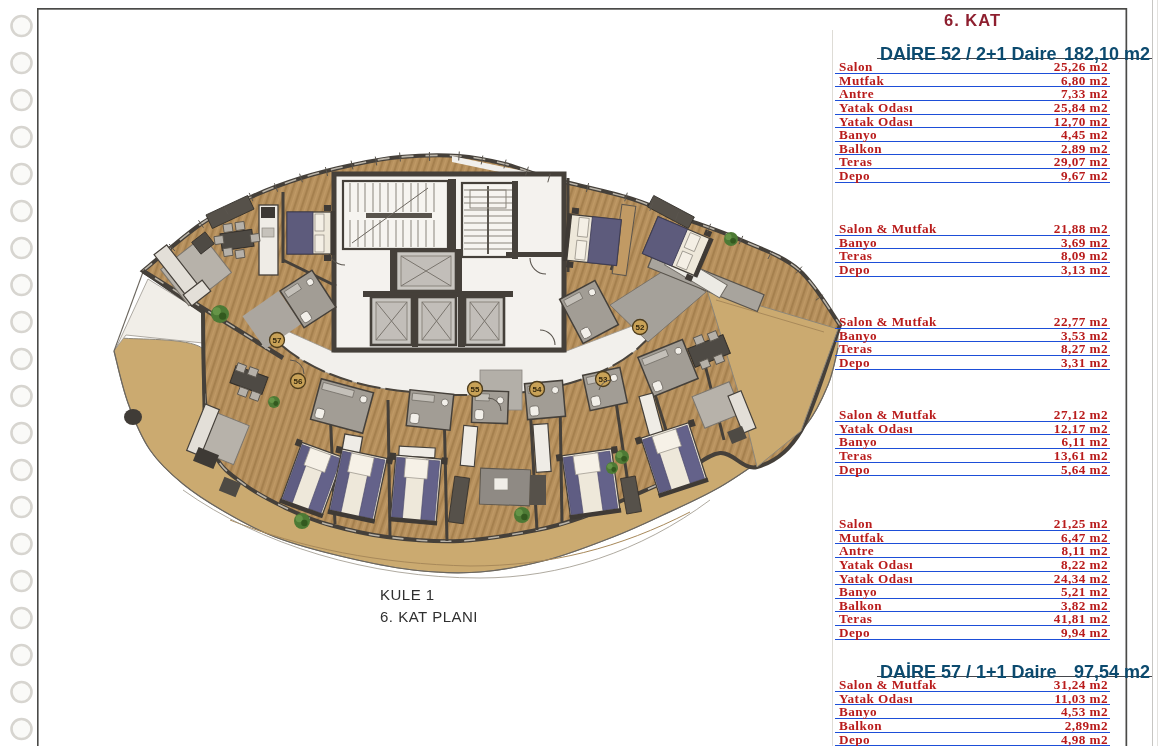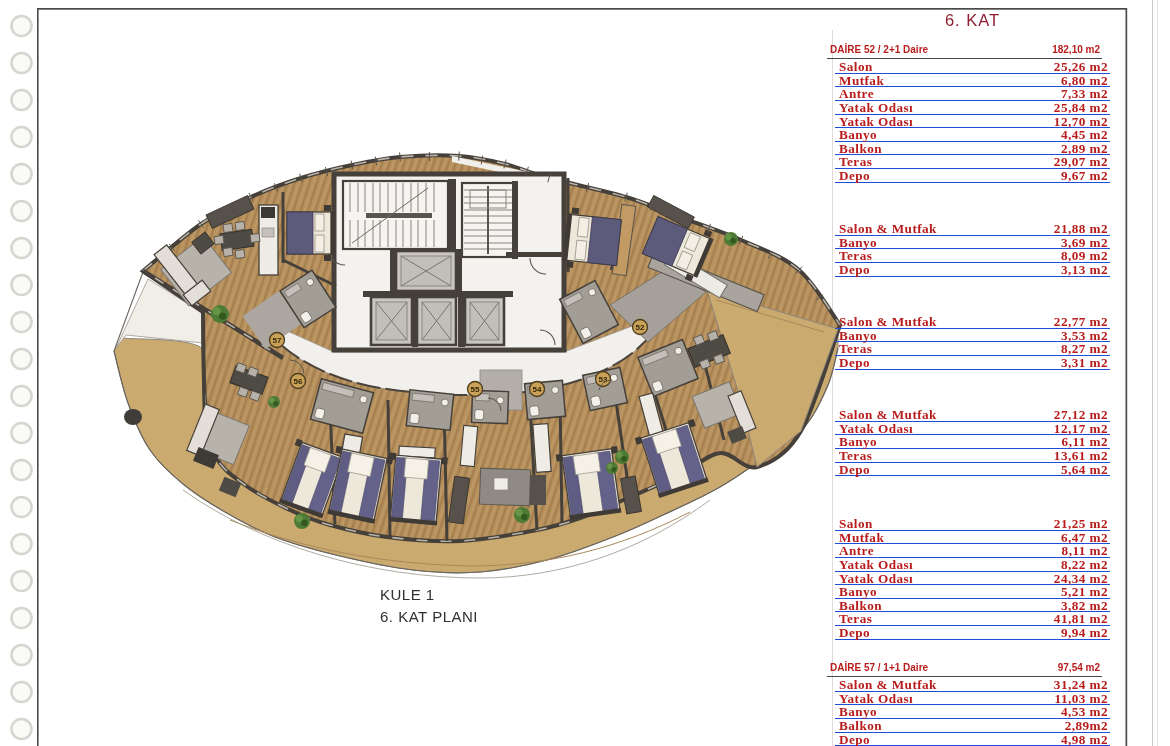--- a/index.html
+++ b/index.html
@@ -1,17 +1,17 @@
 <!DOCTYPE html>
 <html><head><meta charset="utf-8">
 <style>
 html,body{margin:0;padding:0;background:#ffffff;width:1170px;height:746px;overflow:hidden}
 #page{position:relative;width:1170px;height:746px;font-family:"Liberation Sans",sans-serif}
-.ttl{position:absolute;left:835px;top:11px;width:275px;text-align:center;font-size:16.5px;font-weight:normal;color:#8e1f2f;letter-spacing:1px}
-.hdr{position:absolute;left:827px;width:275px;height:14px;font-size:10px;font-weight:bold;color:#b91c1c;border-bottom:1.2px solid #43464c}
+.ttl{position:absolute;left:835px;top:11px;width:275px;text-align:center;font-size:16.5px;font-weight:bold;color:#8e1f2f;letter-spacing:1px}
+.hdr{position:absolute;left:877px;width:275px;height:14px;font-size:18px;font-weight:bold;color:#0c4a6e;border-bottom:1.2px solid #43464c}
 .hdr span{position:absolute;left:3px;top:0;white-space:nowrap}
 .hdr .hv{left:auto;right:2px}
 .row{position:absolute;left:835px;width:275px;height:13.6px;font-family:"Liberation Serif",serif;font-size:13.2px;font-weight:bold;letter-spacing:0.45px;color:#b91c1c;border-bottom:1px solid #1d4ed8}
 .row span{position:absolute;left:4px;top:0;white-space:nowrap}
 .row .rv{left:auto;right:2px}
 .cap{position:absolute;left:380px;top:584px;width:160px;text-align:left;font-size:15px;color:#303030;line-height:22px;letter-spacing:0.5px}
 </style></head>
 <body>
 <div id="page">
 <svg width="1170" height="746" viewBox="0 0 1170 746" style="position:absolute;left:0;top:0">

